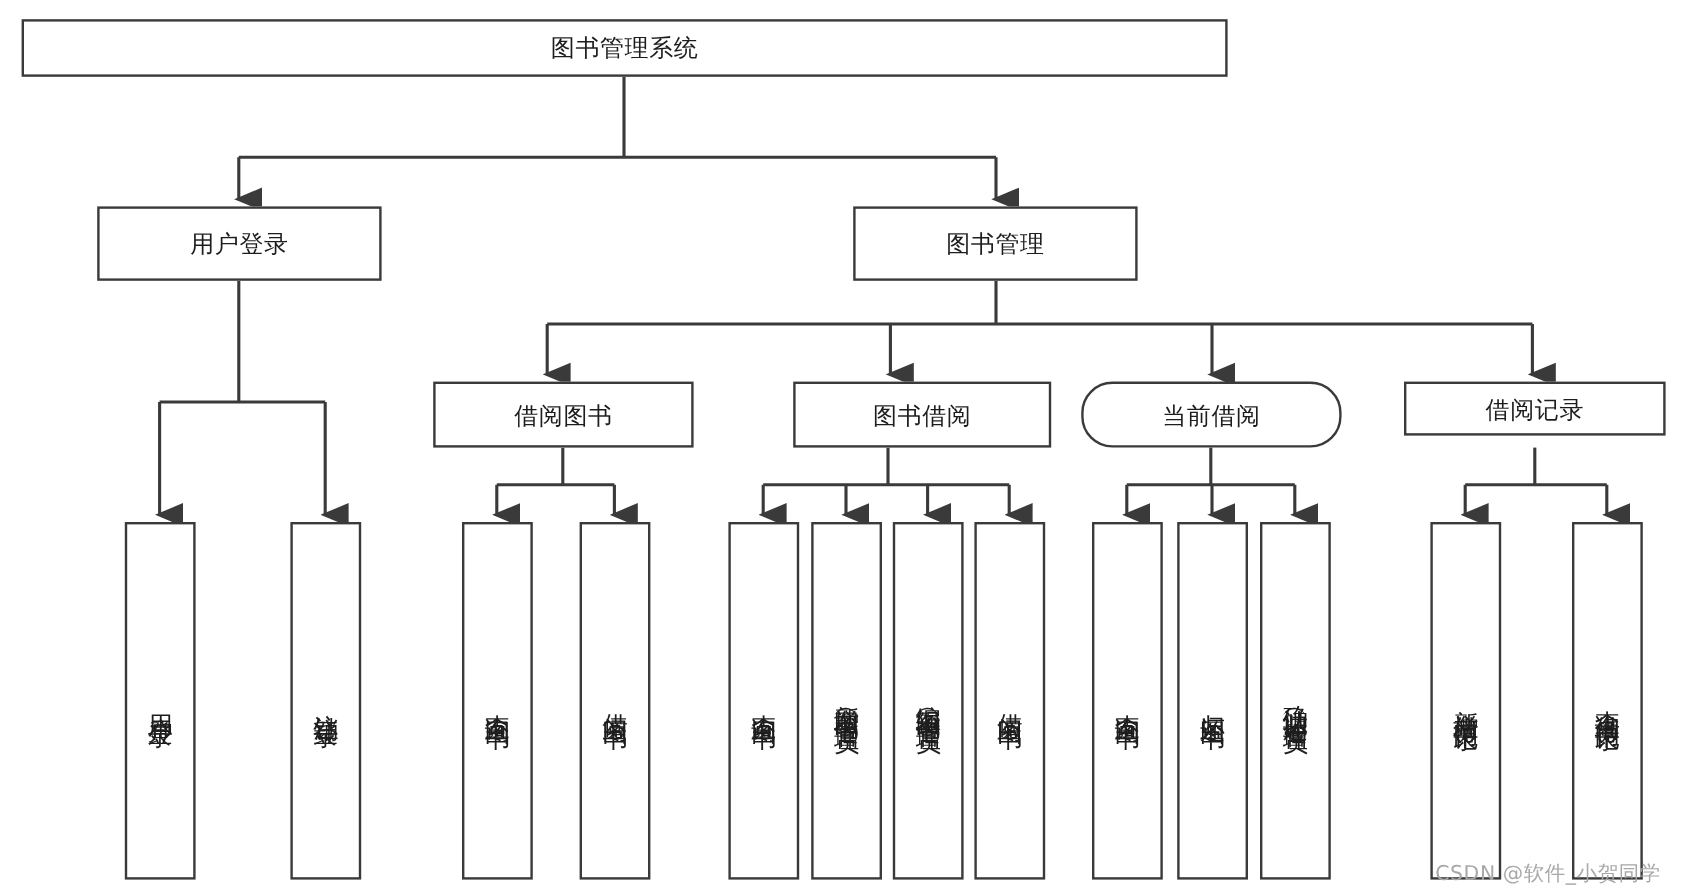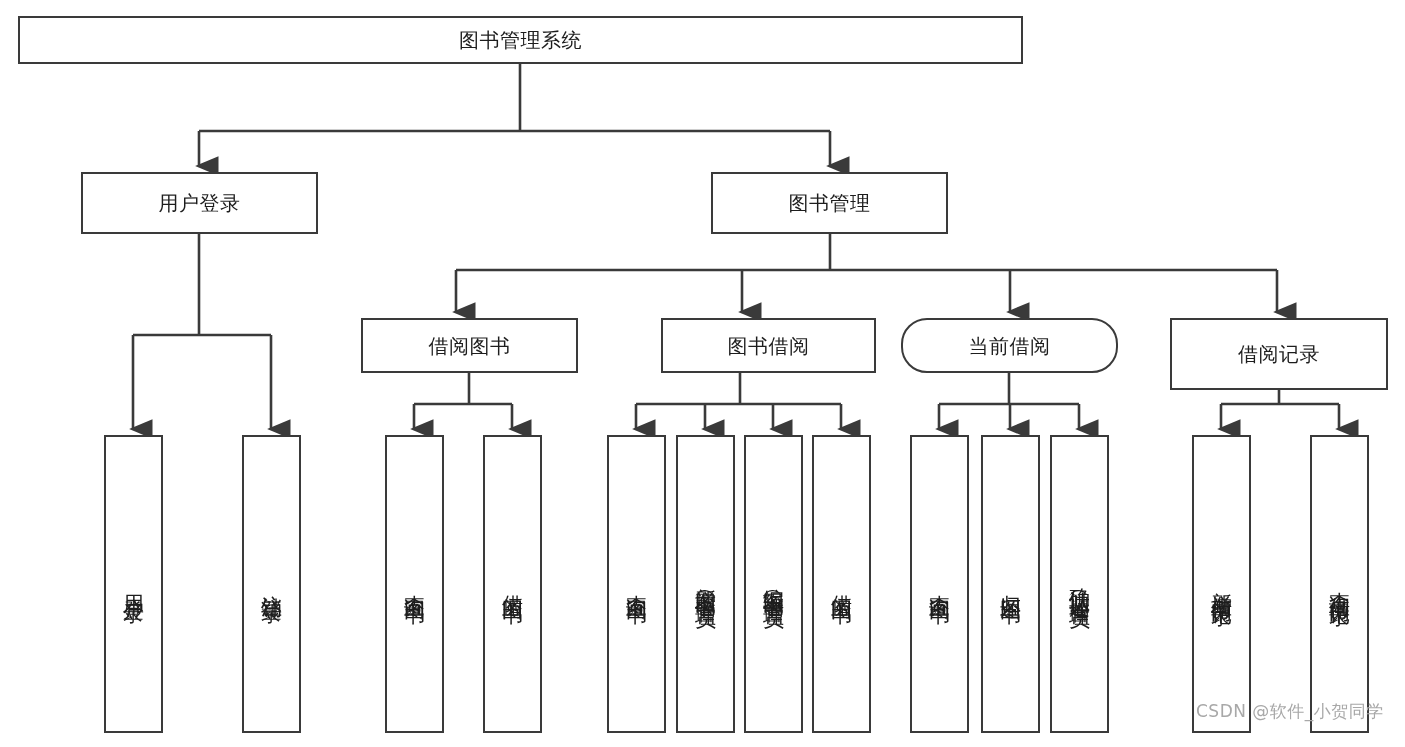--- a/index.html
+++ b/index.html
@@ -132,21 +132,21 @@
 
   <div class="node horiz" id="node-l2-0" style="left: 361px; top: 318px; width: 217px; height: 55px;">
     <span>借阅图书</span>
   </div>
   <div class="node horiz" id="node-l2-1" style="left: 633px; top: 318px; width: 215px; height: 55px; margin-left: 28px;">
     <span>图书借阅</span>
   </div>
   <div class="node horiz" id="node-l2-2" style="left: 901px; top: 318px; width: 217px; height: 55px; border-radius: 26px;">
     <span>当前借阅</span>
   </div>
-  <div class="node horiz" id="node-l2-3" style="left: 1170px; top: 318px; width: 218px; height: 72px;">
+  <div class="node horiz" id="node-l2-3" style="left: 1170px; top: 318px; width: 218px; height: 45px;">
     <span>借阅记录</span>
   </div>
 
   <div class="node vert" id="node-leaf-0" style="left: 104px; top: 435px; width: 59px; height: 298px;">
     <span class="vtext">用户登录</span>
   </div>
   <div class="node vert" id="node-leaf-1" style="left: 242px; top: 435px; width: 59px; height: 298px;">
     <span class="vtext">注销登录</span>
   </div>
   <div class="node vert" id="node-leaf-2" style="left: 385px; top: 435px; width: 59px; height: 298px;">
@@ -176,15 +176,15 @@
   <div class="node vert" id="node-leaf-10" style="left: 1050px; top: 435px; width: 59px; height: 298px;">
     <span class="vtext">确认归还（管理员）</span>
   </div>
   <div class="node vert" id="node-leaf-11" style="left: 1192px; top: 435px; width: 59px; height: 298px;">
     <span class="vtext">新增借阅记录</span>
   </div>
   <div class="node vert" id="node-leaf-12" style="left: 1310px; top: 435px; width: 59px; height: 298px;">
     <span class="vtext">查询借阅记录</span>
   </div>
 
-  <div class="watermark" id="watermark" style="left: 1196px; top: 700px; color: rgb(168, 168, 168);">CSDN @软件_小贺同学</div>
+  <div class="watermark" id="watermark" style="left: 1196px; top: 716px; color: rgb(168, 168, 168);">CSDN @软件_小贺同学</div>
 
 </div>
 
 </body></html>

